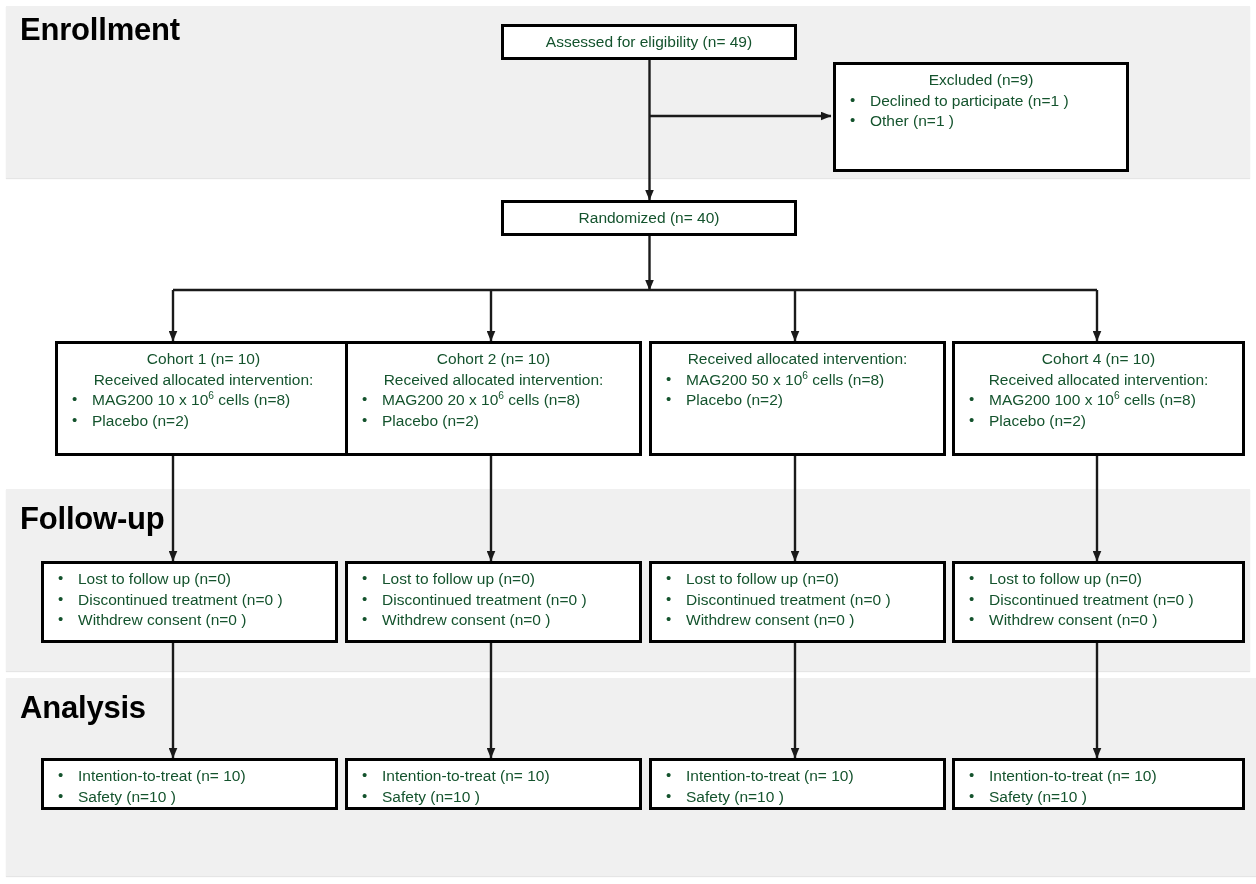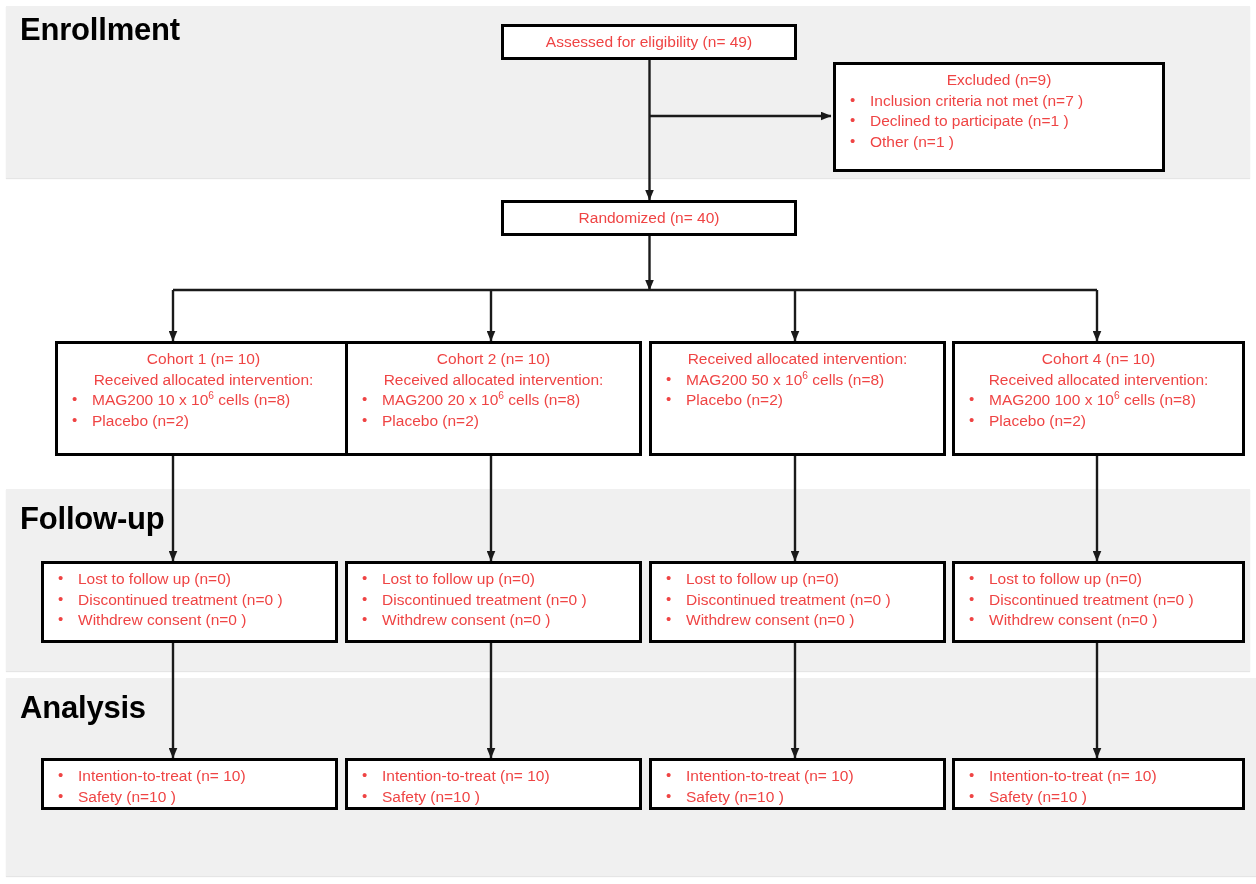--- a/index.html
+++ b/index.html
@@ -44,21 +44,21 @@
   #band-analysis  .band-label{top:14px;}
 
   
   .box{
     position:absolute;
     background:#ffffff;
     border:3px solid #000;
     box-sizing:border-box;
     font-size:15.5px;
     line-height:1.33;
-    color:#ef4444;
+    color:#14532d;
     padding:5px 8px 6px 8px;
   }
   .box .ctr{text-align:center;white-space:nowrap;}
   .box ul{
     margin:0;
     padding:0;
     list-style:none;
   }
   .box li{
     position:relative;
@@ -69,21 +69,21 @@
     content:"\2022";
     position:absolute;
     left:6px;
     top:-1px;
     font-size:15px;
   }
   sup{font-size:0.66em;vertical-align:super;line-height:0;}
 
   
   #box-assessed     {left:501px; top:24px;  width:296px; height:36px;}
-  #box-excluded     {left:833px; top:62px;  width:332px; height:110px;}
+  #box-excluded     {left:833px; top:62px;  width:296px; height:110px;}
   #box-randomized   {left:501px; top:200px; width:296px; height:36px;}
 
   #box-cohort-1 {left:55px;  top:341px; width:297px; height:115px;}
   #box-cohort-2 {left:345px; top:341px; width:297px; height:115px;}
   #box-cohort-3 {left:649px; top:341px; width:297px; height:115px;}
   #box-cohort-4 {left:952px; top:341px; width:293px; height:115px;}
 
   #box-followup-1 {left:41px;  top:561px; width:297px; height:82px;}
   #box-followup-2 {left:345px; top:561px; width:297px; height:82px;}
   #box-followup-3 {left:649px; top:561px; width:297px; height:82px;}
@@ -149,21 +149,20 @@
     </g>
   </svg>
 
   <div class="box" id="box-assessed">
     <div class="ctr">Assessed for eligibility (n= 49)</div>
   </div>
 
   <div class="box" id="box-excluded">
     <div class="ctr">Excluded (n=9)</div>
     <ul>
-      <li>Inclusion criteria not met (n=7 )</li>
       <li>Declined to participate (n=1 )</li>
       <li>Other (n=1 )</li>
     </ul>
   </div>
 
   <div class="box" id="box-randomized">
     <div class="ctr">Randomized (n= 40)</div>
   </div>
 
   <div class="box" id="box-cohort-1">

